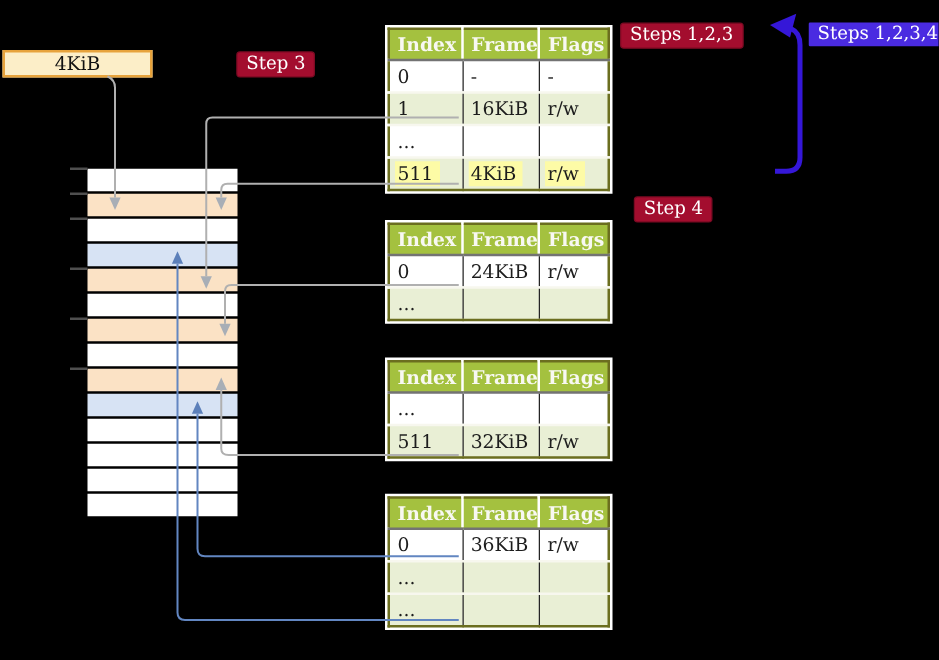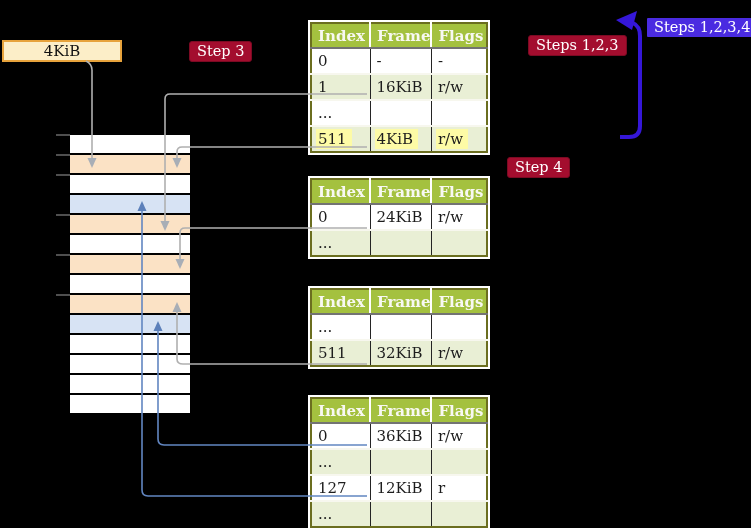--- a/index.html
+++ b/index.html
@@ -65,21 +65,21 @@
       <div class="mrow blue" style="top: 180px;"></div>
       <div class="mrow plain" style="top: 200px;"></div>
       <div class="mrow plain" style="top: 220px;"></div>
       <div class="mrow plain" style="top: 240px;"></div>
       <div class="mrow plain" style="top: 260px;"></div>
     </div>
 
   <div id="size-label">4KiB</div>
 
   <div class="badge red" style="left:189px;top:41px;">Step 3</div>
-  <div class="badge red" style="left:528px;top:18px;margin-top:17px;">Steps 1,2,3</div>
+  <div class="badge red" style="left:496px;top:18px;">Steps 1,2,3</div>
   <div class="badge blue" style="left:647px;top:18px;">Steps 1,2,3,4</div>
   <div class="badge red" style="left:507px;top:157px;">Step 4</div>
 
   <div class="ptable" style="left:308px;top:20px;">
     <table>
       <thead>
         <tr>
           <th class="c0">Index</th>
           <th class="c1">Frame</th>
           <th class="c2">Flags</th>
@@ -170,25 +170,20 @@
       <tbody>
         <tr>
           <td class="c0">0</td>
           <td class="c1">36KiB</td>
           <td class="c2">r/w</td>
         </tr>
         <tr class="alt">
           <td class="c0">...</td>
           <td class="c1"></td>
           <td class="c2"></td>
-        </tr>
-        <tr>
-          <td class="c0">127</td>
-          <td class="c1">12KiB</td>
-          <td class="c2">r</td>
         </tr>
         <tr class="alt">
           <td class="c0">...</td>
           <td class="c1"></td>
           <td class="c2"></td>
         </tr>
       </tbody>
     </table>
   </div>
 

